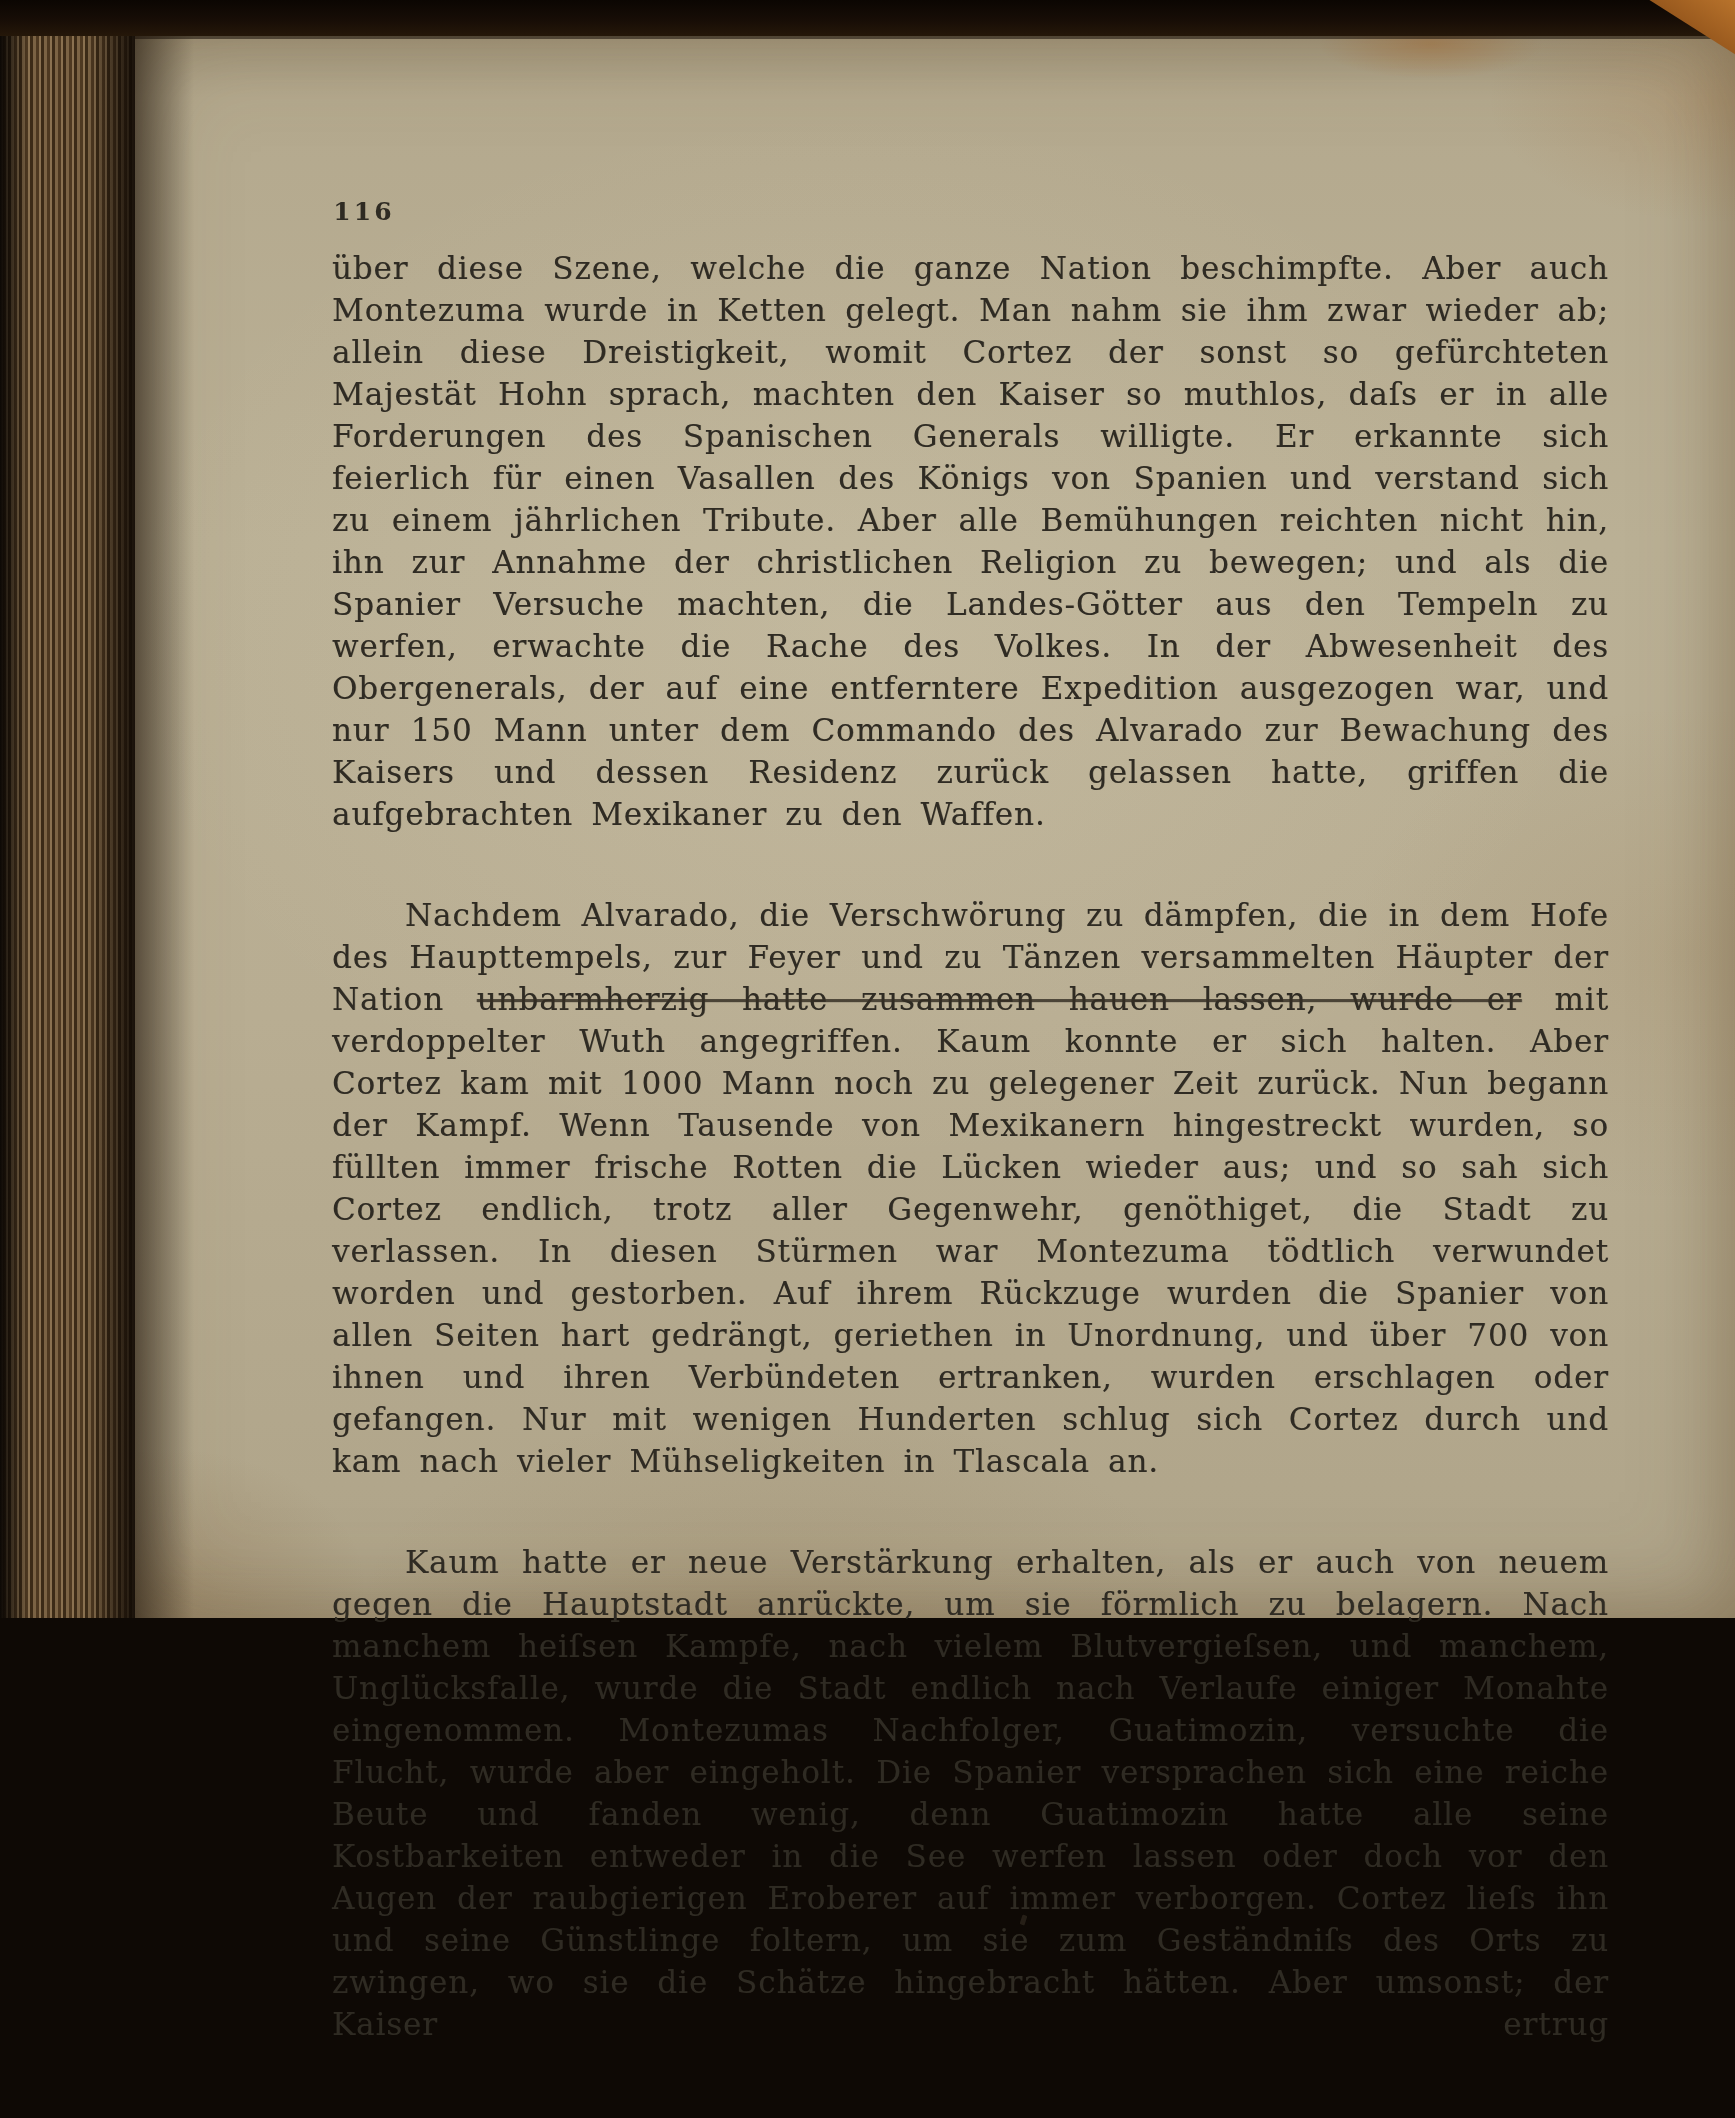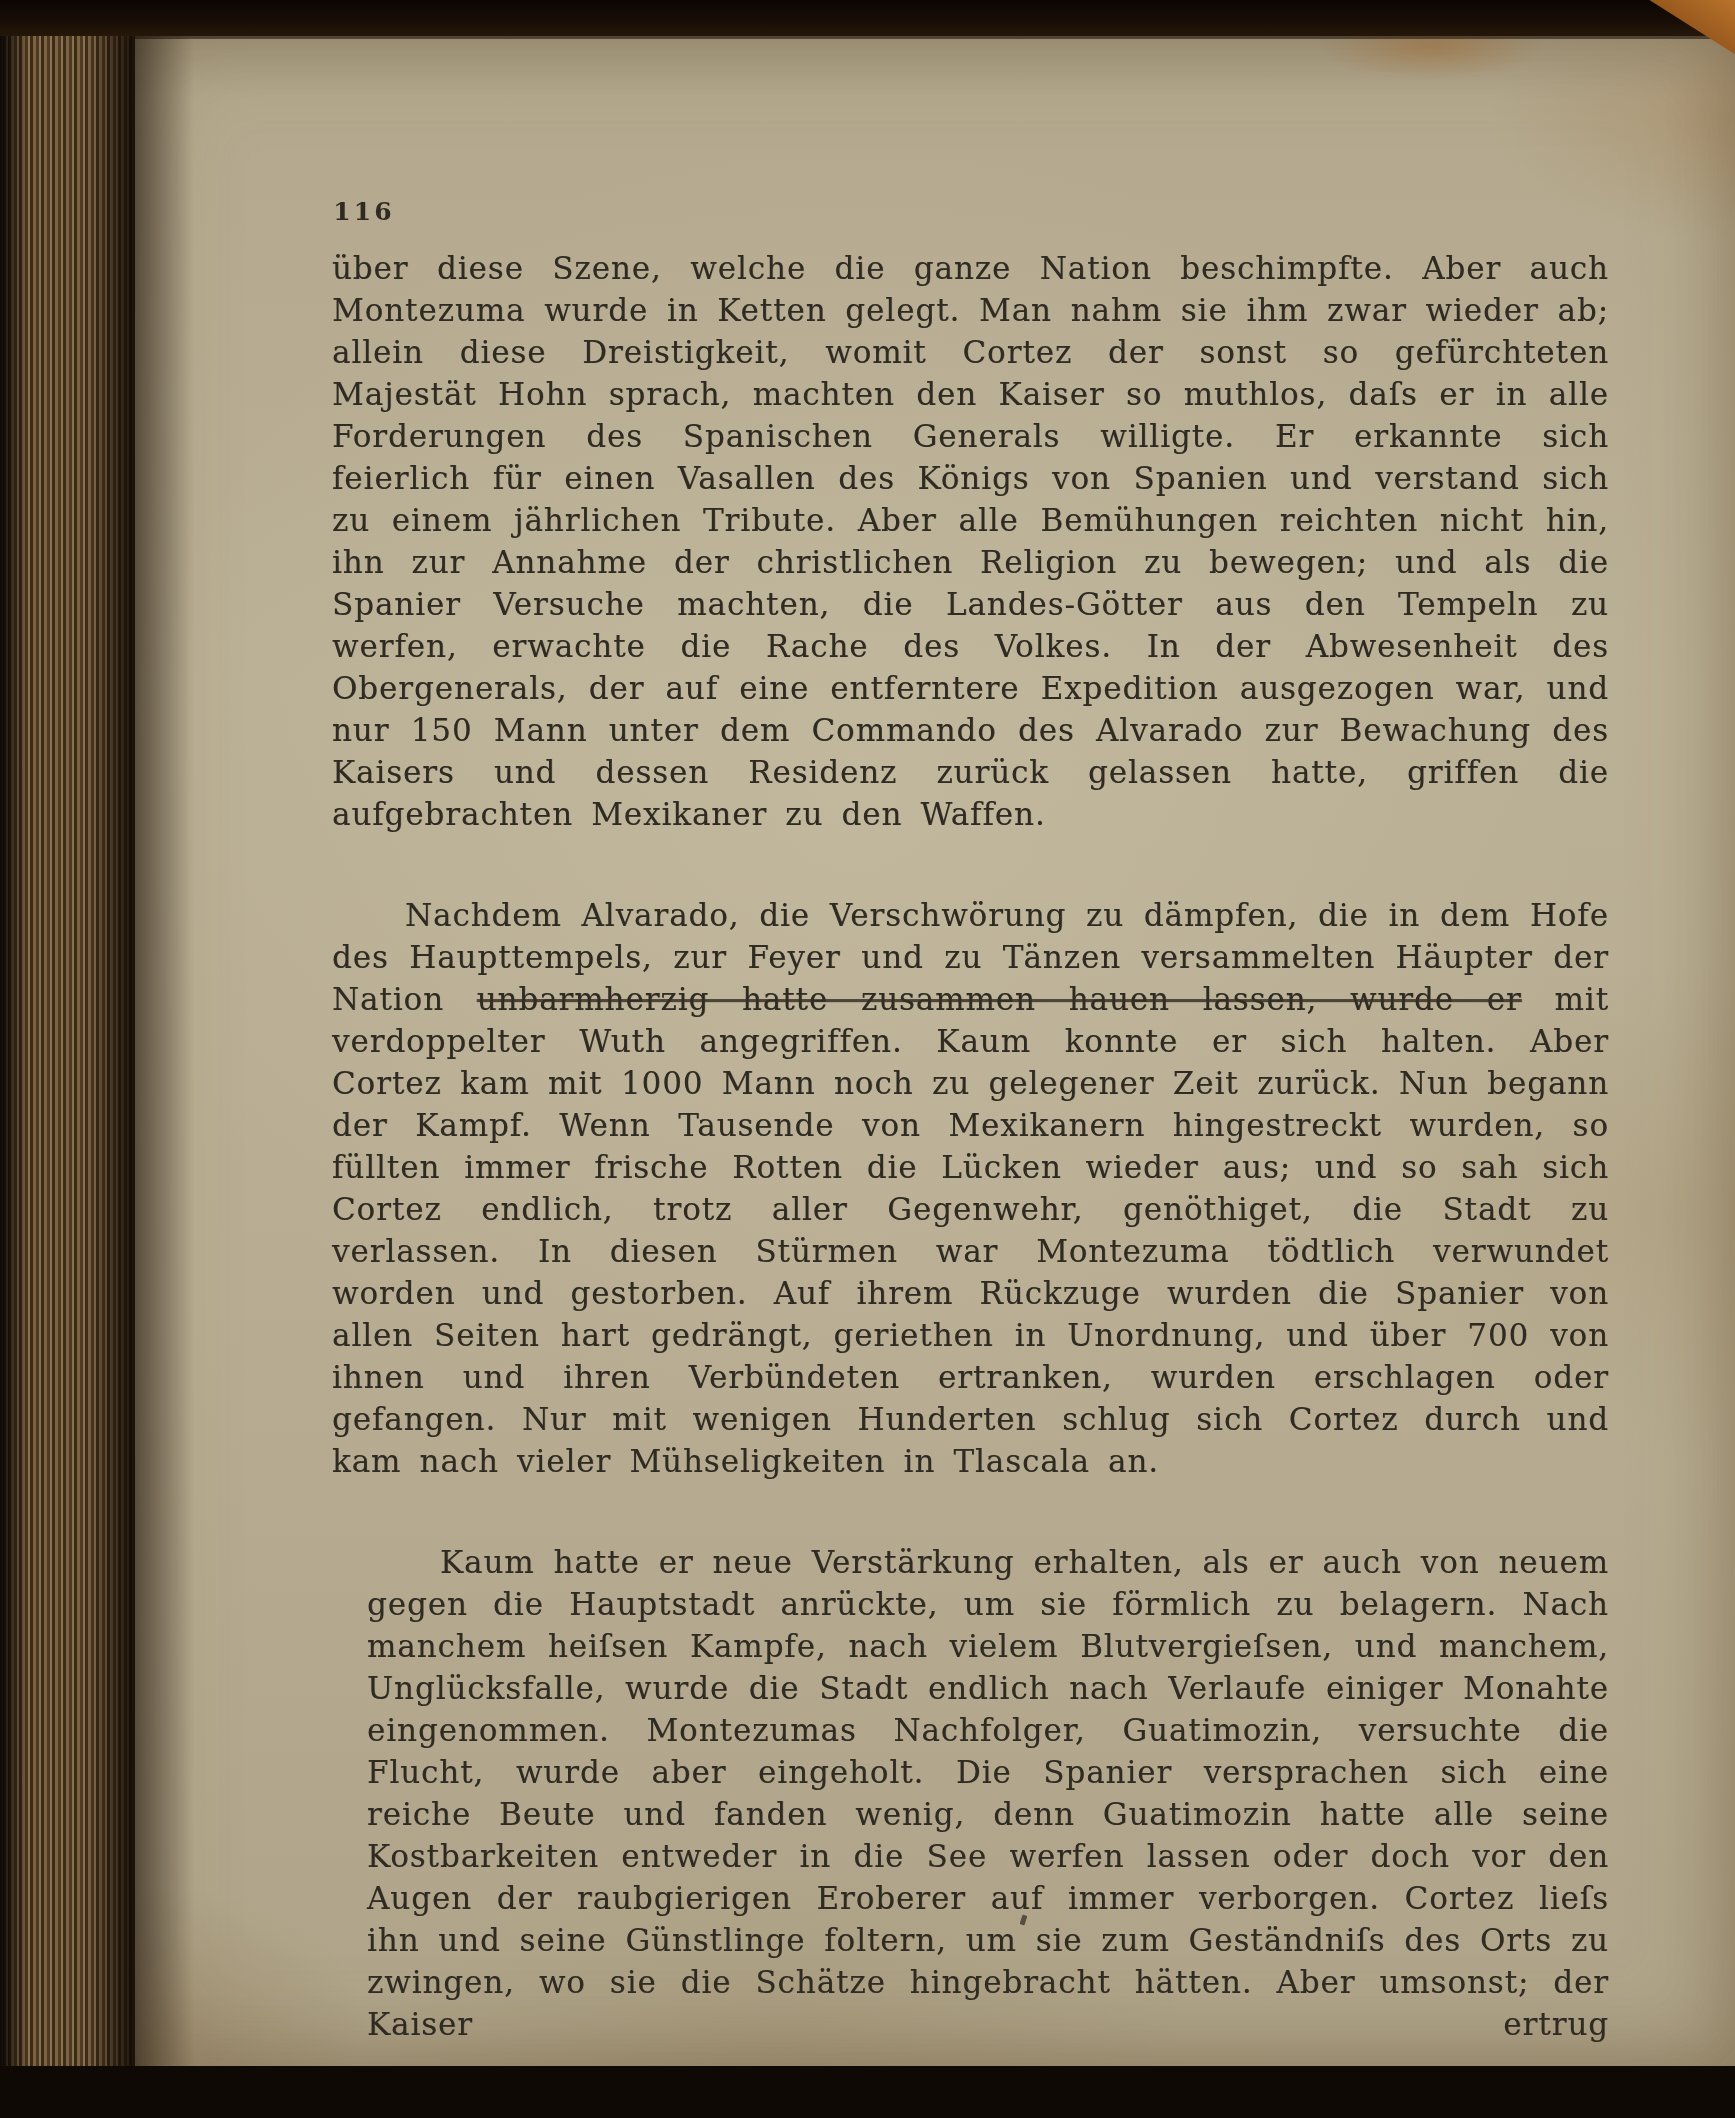--- a/index.html
+++ b/index.html
@@ -2,21 +2,21 @@
 <html lang="de" style="--paper: #b8ad92; --ink: #2f2b23; --binding: #2a1b0d; --corner-tear: #a35e1e;font-size:10px"><head>
   <meta charset="utf-8">
   <style>
     html, body { margin: 0; padding: 0; }
     body {
       width: 1735px; height: 2119px;
       background: #0e0905;
       overflow: hidden;
       font-family: "DejaVu Serif", "Liberation Serif", serif;
     }
-    .scan { position: relative; width: 1735px; height: 2066px; background: #5eead4; }
+    .scan { position: relative; width: 1735px; height: 1618px; background: #5eead4; }
 
     
     .top-band {
       position: absolute; left: 0; top: 0; width: 100%; height: 36px; z-index: 3;
       background: linear-gradient(180deg, #0b0602 0%, #170d06 55%, #251709 100%);
     }
 
     
     .corner-tear {
       position: absolute; right: 0; top: 0; width: 93px; height: 57px; z-index: 4;
@@ -76,21 +76,21 @@
     }
     .para {
       margin: 0;
       font-size: 31px; line-height: 42px;
       text-align: justify; text-justify: inter-word;
       letter-spacing: 0.9px; word-spacing: 7.4px;
       text-shadow: 0.4px 0.4px 0.6px rgba(47,43,35,0.35);
       hyphens: auto;
     }
     .para.indent { text-indent: 73px; margin-top: 59px; }
-    .para.justify-last { text-align-last: justify; margin-left: 35px; }
+    .para.justify-last { text-align-last: justify; }
     .struck {
       text-decoration: line-through;
       text-decoration-thickness: 2.5px;
       text-decoration-color: rgba(54,47,36,0.75);
       margin-top: 28px;
     }
   </style>
 </head>
 <body>
 

